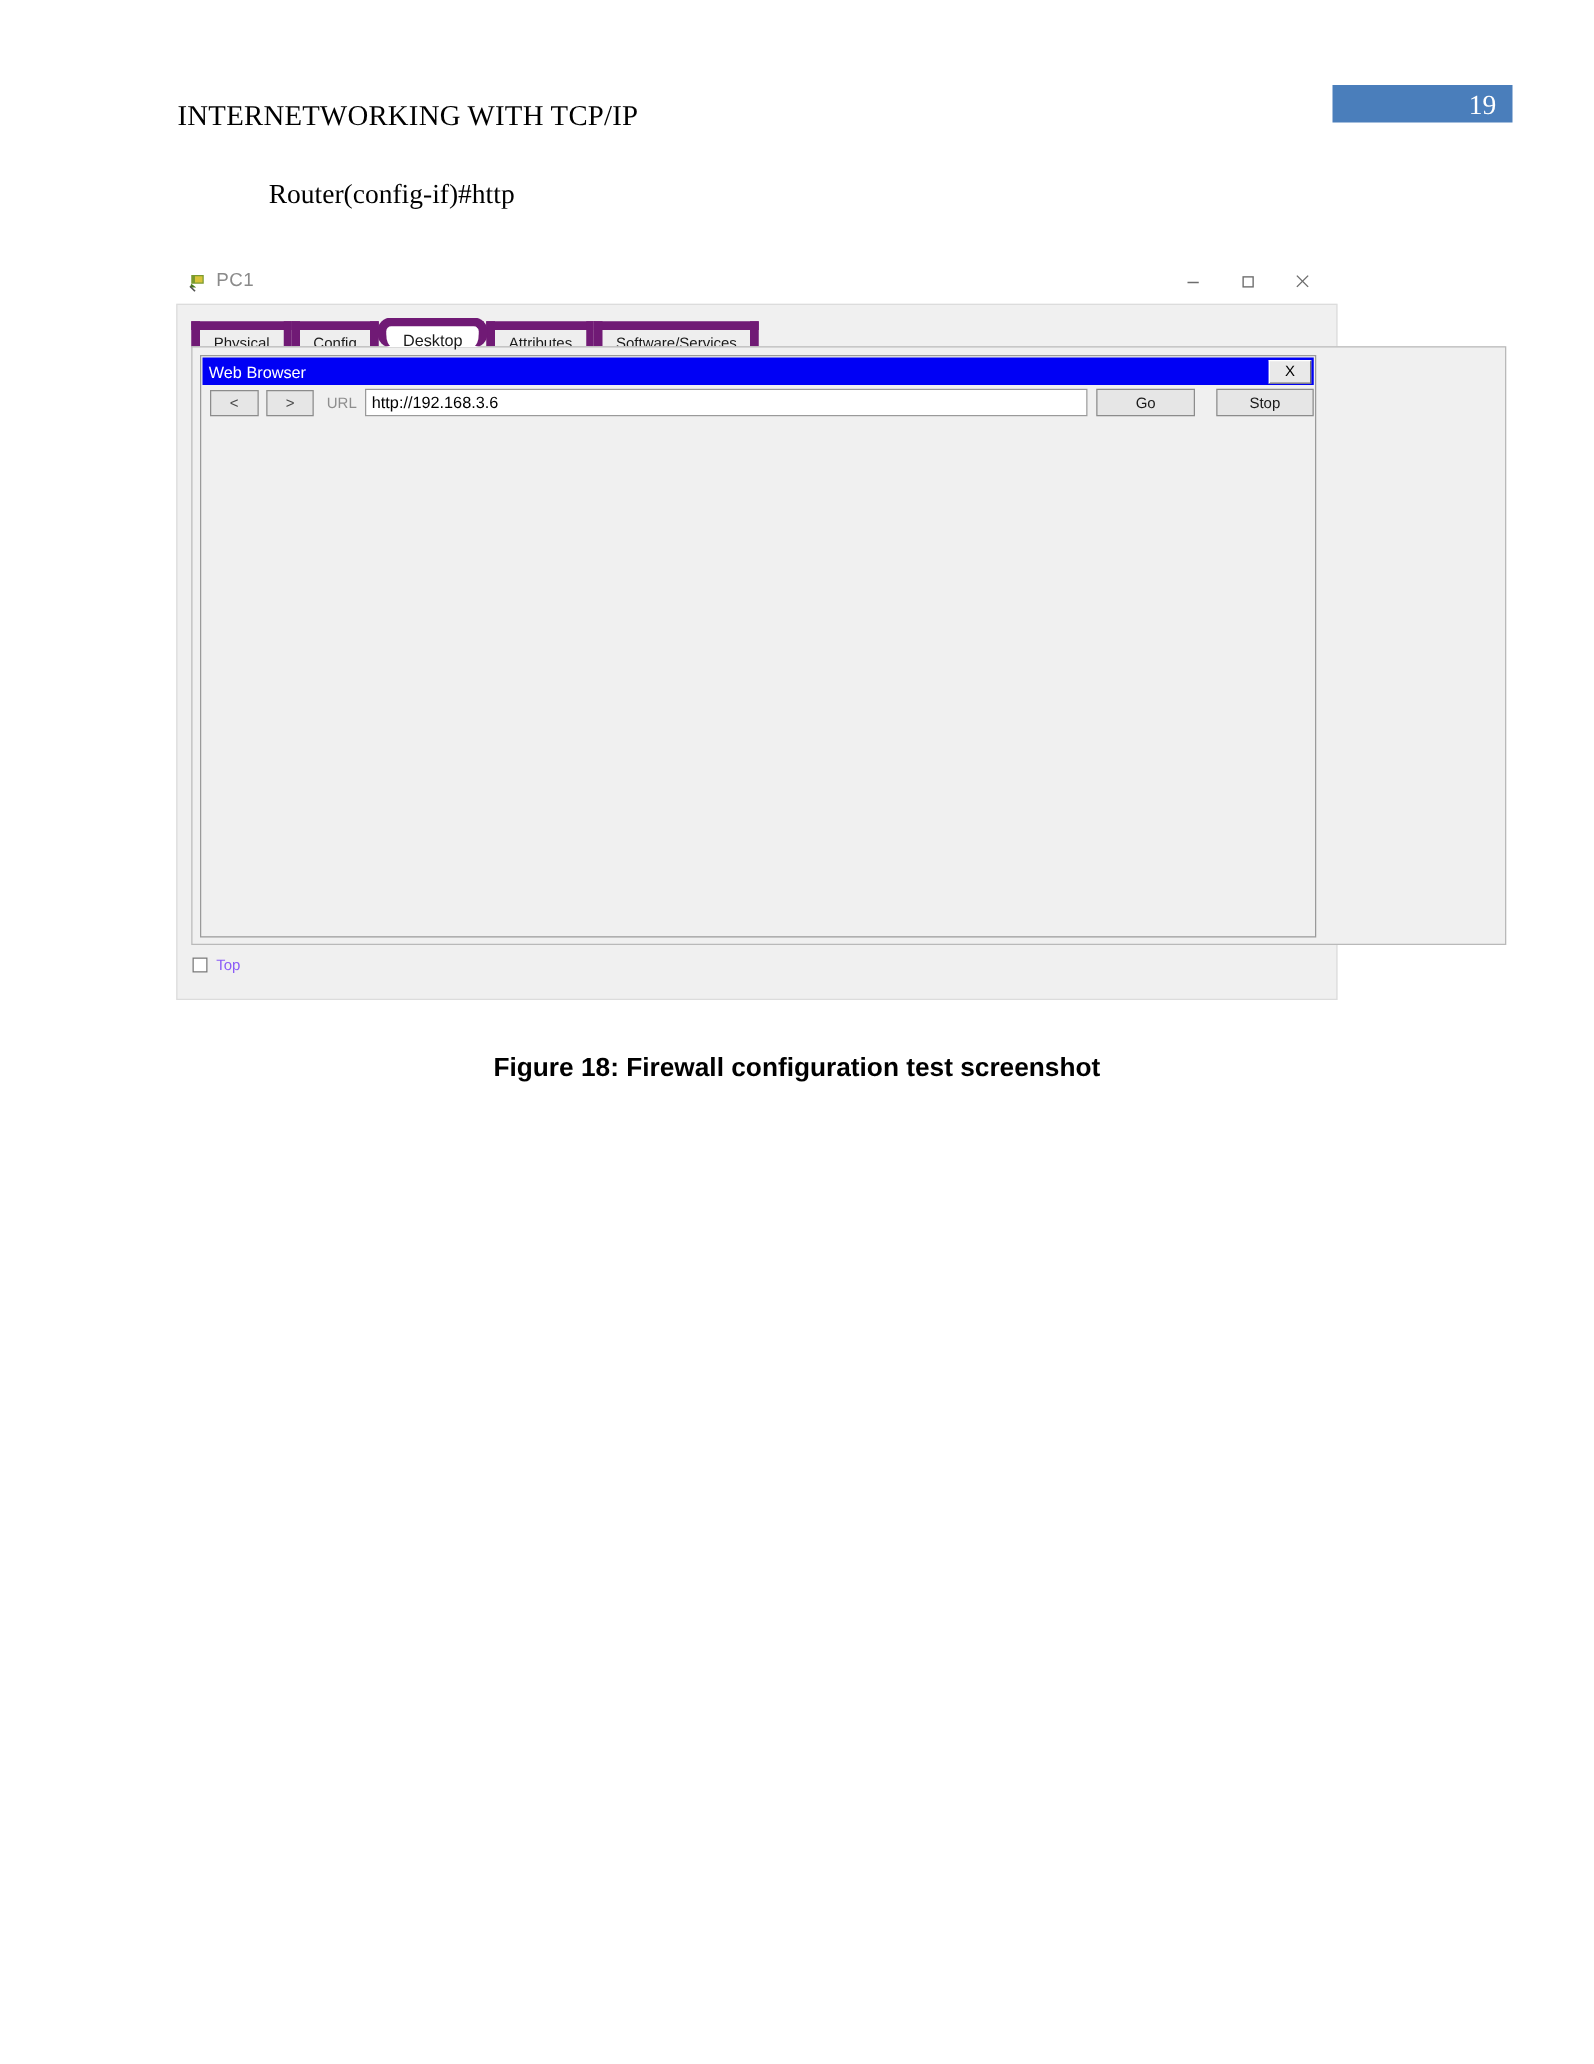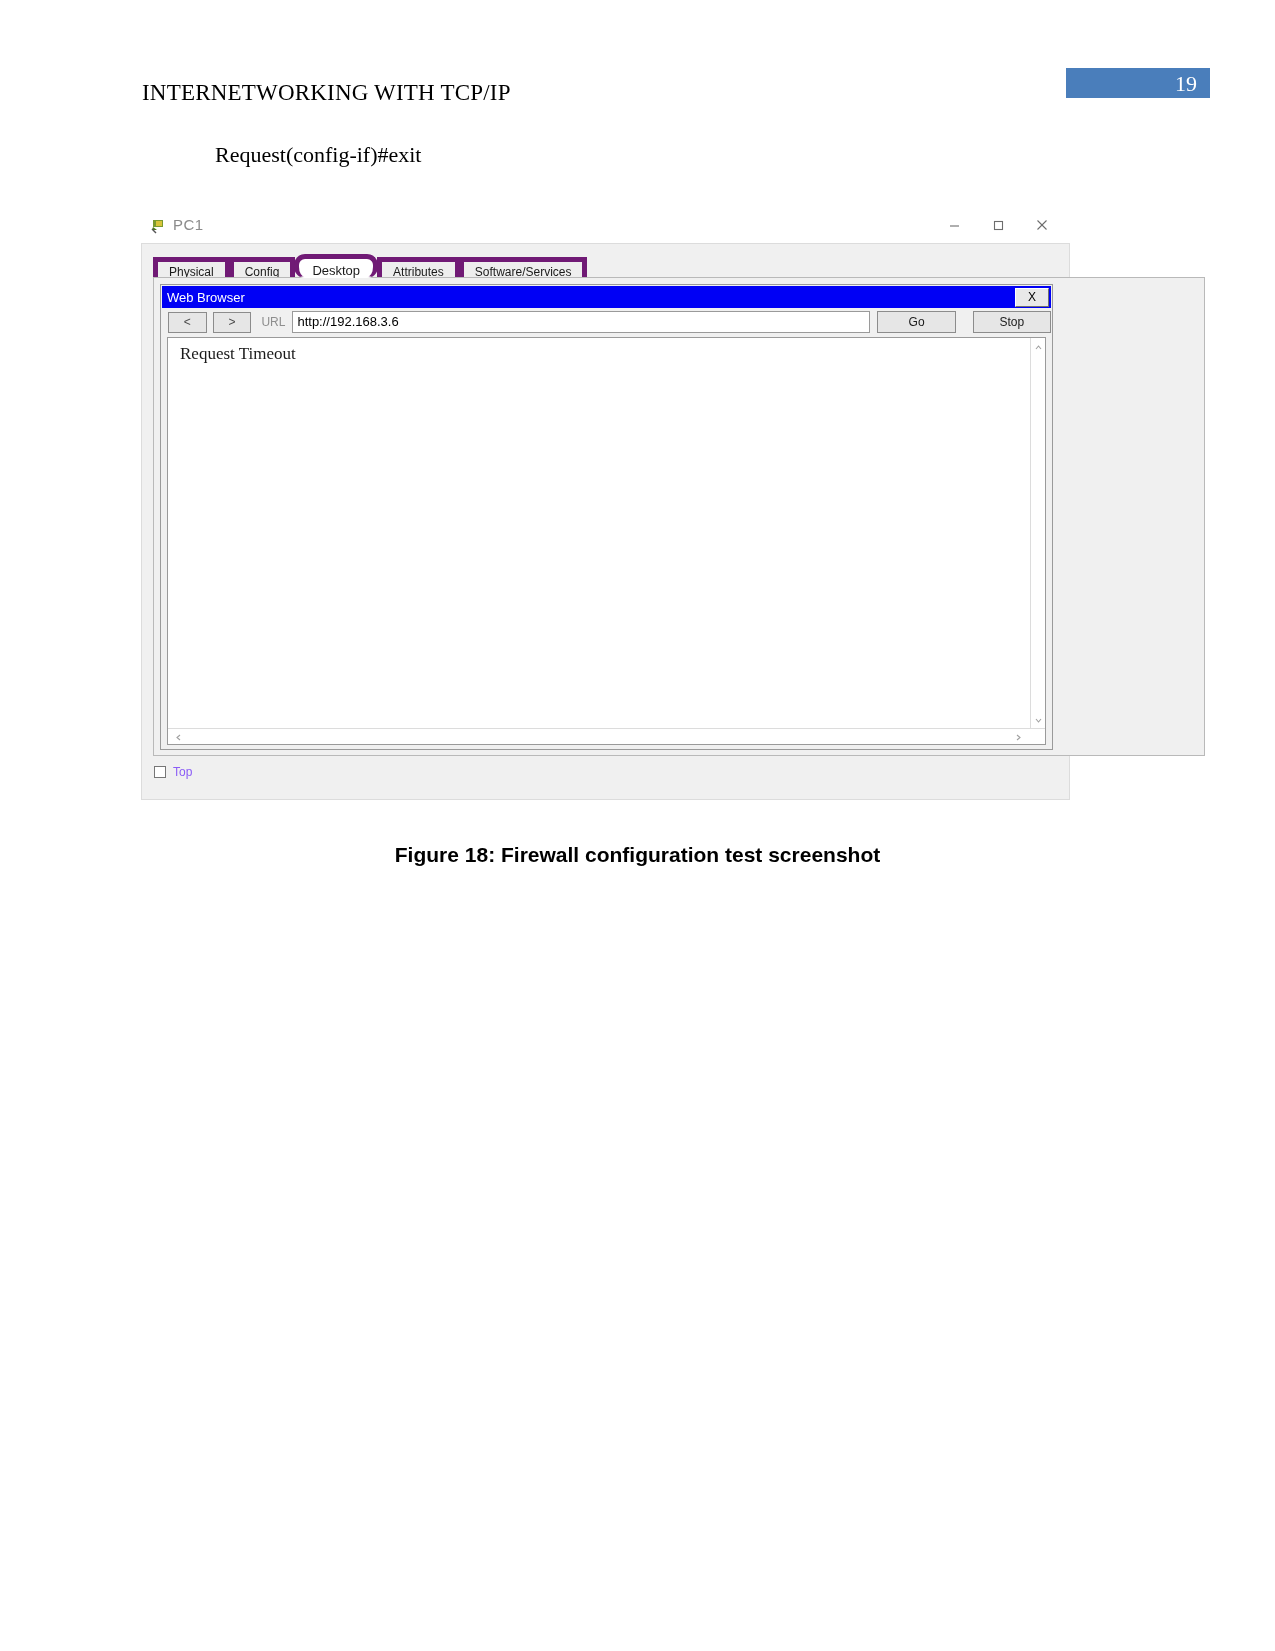--- a/index.html
+++ b/index.html
@@ -133,21 +133,21 @@
     position: absolute;
     left: 11px;
     top: 11px;
     height: 23px;
     display: flex;
     align-items: flex-end;
   }
   .tab {
     height: 21px;
     background: #eeeeee;
-    border: 5px solid #701a75;
+    border: 7px solid #701a75;
     border-bottom: 1px solid #b9b9b9;
     margin-right: -1px;
     padding: 0 11px;
     font-family: "Liberation Sans", sans-serif;
     font-size: 12px;
     color: #1a1a1a;
     line-height: 21px;
     box-sizing: border-box;
     white-space: nowrap;
     text-align: right;
@@ -387,21 +387,21 @@
   }
 </style>
 </head>
 <body>
 
 <div class="doc-header">
   <div class="doc-header-title">INTERNETWORKING WITH TCP/IP</div>
   <div class="page-badge">19</div>
 </div>
 
-<div class="cmd-line">Request(config-if)#exit</div>
+<div class="cmd-line">Router(config-if)#http</div>
 
 <div class="pt-window">
 
   <div class="pt-titlebar">
     <span class="pt-title-icon">
       <svg width="17" height="17" viewBox="0 0 17 17">
         <path d="M3 3 L13 3 L13 10 L3 10 Z" fill="#7a9a2e"></path>
         <path d="M6 4 L12 4 L12 9 L6 9 Z" fill="#d8c43a"></path>
         <path d="M3 10 L7 13 L2 13 Z" fill="#4a7a1e"></path>
         <path d="M2 12 L6 16" stroke="#555" stroke-width="1.4" fill="none"></path>
@@ -448,49 +448,20 @@
 
         <div class="url-row">
           <div class="nav-btn">&lt;</div>
           <div class="nav-btn">&gt;</div>
           <span class="url-label">URL</span>
           <div class="url-input" placeholder="http://">http://192.168.3.6</div>
           <div class="go-btn">Go</div>
           <div class="stop-btn">Stop</div>
         </div>
 
-        <div class="web-content">
-          <div class="page-text">Request Timeout</div>
-
-          <div class="vscroll">
-            <div class="vscroll-up">
-              <svg width="9" height="9" viewBox="0 0 9 9">
-                  <polyline points="2,6 4.5,3 7,6" fill="none" stroke="#a0a0a0" stroke-width="1.1"></polyline>
-                </svg>
-            </div>
-            <div class="vscroll-down">
-              <svg width="9" height="9" viewBox="0 0 9 9">
-                  <polyline points="2,3 4.5,6 7,3" fill="none" stroke="#a0a0a0" stroke-width="1.1"></polyline>
-                </svg>
-            </div>
-          </div>
-
-          <div class="hscroll">
-            <div class="hscroll-left">
-              <svg width="9" height="9" viewBox="0 0 9 9">
-                  <polyline points="6,2 3,4.5 6,7" fill="none" stroke="#a0a0a0" stroke-width="1.1"></polyline>
-                </svg>
-            </div>
-            <div class="hscroll-right">
-              <svg width="9" height="9" viewBox="0 0 9 9">
-                  <polyline points="3,2 6,4.5 3,7" fill="none" stroke="#a0a0a0" stroke-width="1.1"></polyline>
-                </svg>
-            </div>
-          </div>
-        </div>
 
       </div>
     </div>
 
     <div class="top-row">
       <span class="top-check"></span>
       <span class="top-label">Top</span>
     </div>
 
   </div>

